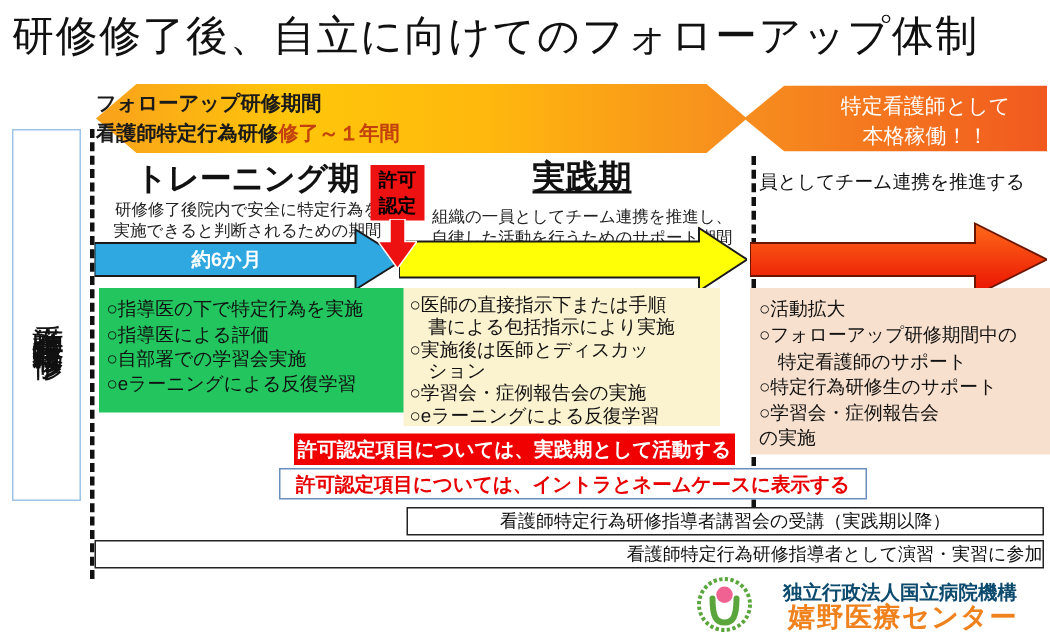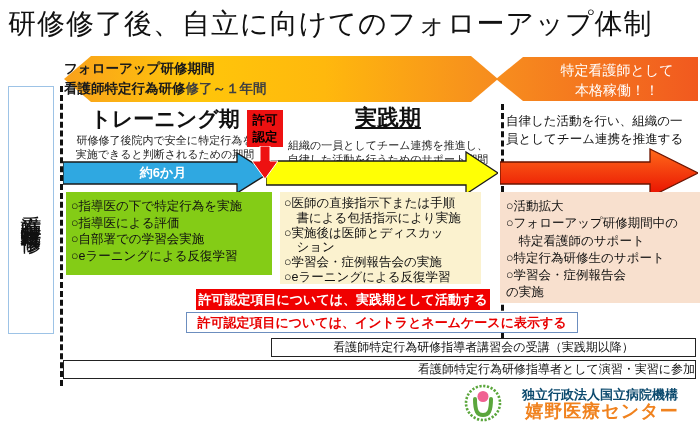--- a/index.html
+++ b/index.html
@@ -7,21 +7,21 @@
     position:relative;width:700px;height:423px;background:#ffffff;
     font-family:"Liberation Sans","DejaVu Sans",sans-serif;overflow:hidden;
   }
   .abs{position:absolute;}
   #page-title{
     left:8px;top:5px;font-size:28px;font-weight:400;color:#111;letter-spacing:1px;white-space:nowrap;
   }
   
   #banner-shape{left:64px;top:56px;}
   #banner-text{left:64px;top:59px;width:434px;text-align:left;line-height:1.5;font-size:13.5px;font-weight:700;color:#1a1a1a;}
-  #banner-text .red{color:#404040;}
+  #banner-text .red{color:#c2410c;}
   
   #operation-shape{left:496px;top:57px;}
   #operation-text{left:528px;top:61px;width:178px;text-align:center;font-size:14px;font-weight:400;color:#fff;line-height:1.42;}
   
   #completion-tab{
     left:8px;top:86px;width:44px;height:246px;border:1.5px solid #9dc3e6;background:#fff;
     display:flex;align-items:center;justify-content:center;
     writing-mode:vertical-rl;font-size:21px;letter-spacing:2px;color:#111;
   }
   .dashline{border-left:3px dashed #111;width:0;}
@@ -32,32 +32,32 @@
   #training-title{left:65px;top:105px;width:200px;font-size:21px;}
   #practice-title{left:283px;top:103px;width:210px;font-size:22px;text-decoration:underline;}
   .phase-desc{font-size:11px;color:#222;text-align:center;line-height:1.3;white-space:nowrap;}
   #training-desc{left:65px;top:133px;width:200px;}
   #practice-desc{left:278px;top:138px;width:220px;}
   #independent-desc{left:506px;top:112px;width:194px;font-size:12.5px;color:#111;line-height:1.45;white-space:nowrap;z-index:2;}
   
   #training-arrow{left:63px;top:151px;z-index:2;}
   #practice-arrow{left:266px;top:151px;z-index:2;}
   #independent-arrow{left:500px;top:147px;z-index:2;}
-  #training-arrow-label{left:63px;top:164px;width:176px;text-align:center;font-size:13px;font-weight:700;color:#fff;z-index:3;padding-left:12px;}
+  #training-arrow-label{left:63px;top:164px;width:176px;text-align:center;font-size:13px;font-weight:700;color:#fff;z-index:3;}
   
   #permission-badge{
     left:247px;top:110px;width:36px;height:37px;background:#ee1111;z-index:4;
     display:flex;flex-direction:column;align-items:center;justify-content:center;
     color:#000000;font-size:12.5px;font-weight:700;line-height:1.35;
   }
   #permission-down-arrow{left:252px;top:146px;z-index:4;}
   
   .items-box{font-size:12.5px;color:#111;z-index:2;white-space:nowrap;}
-  #training-items{left:66px;top:192px;width:197px;height:77px;background:#84cc16;padding:6px 4px 0 5px;line-height:1.33;}
-  #practice-items{left:280px;top:192px;width:195px;height:88px;background:#fbf2cf;padding:4px 2px 0 4px;line-height:1.18;}
+  #training-items{left:66px;top:192px;width:197px;height:77px;background:#22c55e;padding:6px 4px 0 5px;line-height:1.33;}
+  #practice-items{left:269px;top:192px;width:195px;height:88px;background:#fbf2cf;padding:4px 12px 0 4px;line-height:1.18;}
   #independent-items{left:500px;top:192px;width:198px;height:105px;background:#f8e0ce;padding:6px 2px 0 6px;line-height:1.38;}
   
   #red-note{
     left:196px;top:289px;width:294px;height:21px;background:#f00000;color:#fff;
     font-size:13px;font-weight:700;text-align:center;line-height:21px;z-index:3;white-space:nowrap;
   }
   #blue-note{
     left:186px;top:312px;width:390px;height:19px;background:#fff;border:1.5px solid #6c8ebf;color:#e80000;
     font-size:13px;font-weight:700;text-align:center;line-height:19px;z-index:3;white-space:nowrap;
   }
@@ -117,21 +117,20 @@
     <div>実施できると判断されるための期間</div>
   </div>
 
   <div class="abs phase-title" id="practice-title">実践期</div>
   <div class="abs phase-desc" id="practice-desc">
     <div>組織の一員としてチーム連携を推進し、</div>
     <div>自律した活動を行うためのサポート期間</div>
   </div>
 
   <div class="abs" id="independent-desc">
-    <div>自律した活動を行い、組織の一</div>
     <div>員としてチーム連携を推進する</div>
   </div>
 
   <svg class="abs" id="training-arrow" width="206" height="44">
     <polygon points="0,11 174,11 174,2 206,22 174,42 174,33 0,33" fill="#2fa8e1" stroke="#1a1a1a" stroke-width="1.3"></polygon>
   </svg>
   <div class="abs" id="training-arrow-label">約6か月</div>
 
   <svg class="abs" id="practice-arrow" width="232" height="44">
     <polygon points="0,10 200,10 200,1 232,22 200,43 200,34 0,34" fill="#ffff05" stroke="#1a1a1a" stroke-width="1.3"></polygon>

